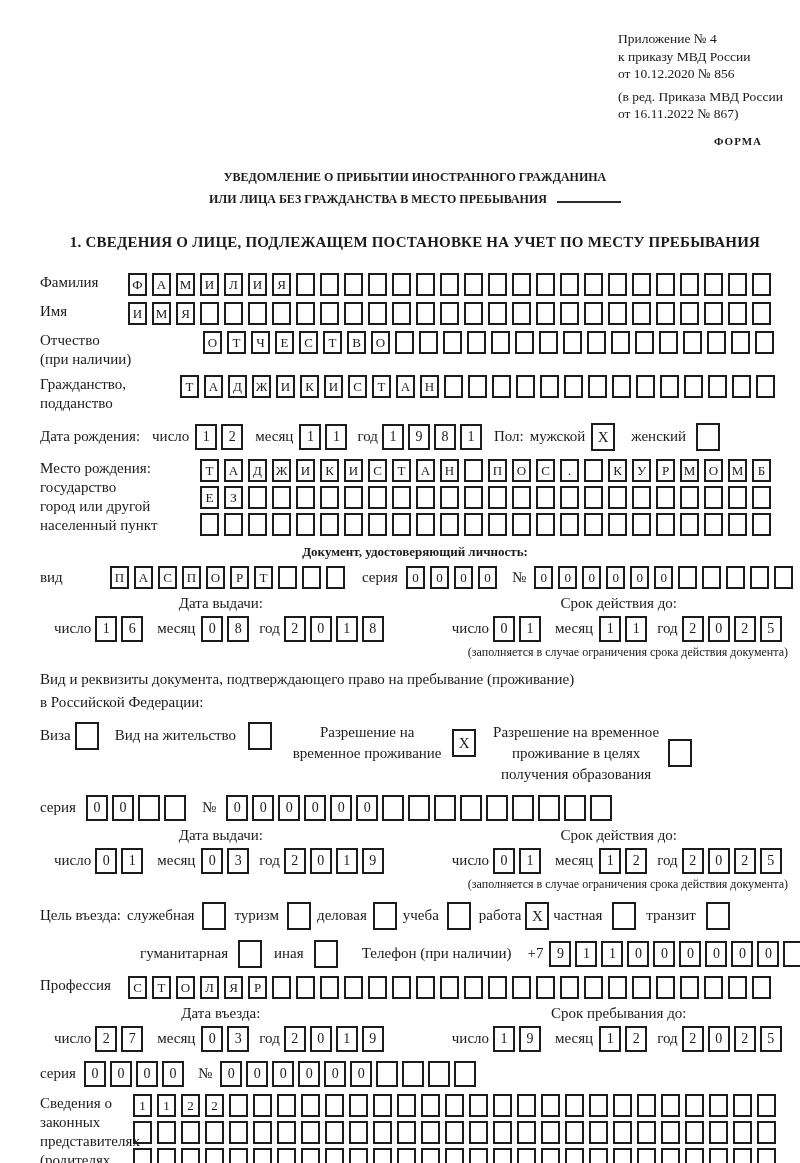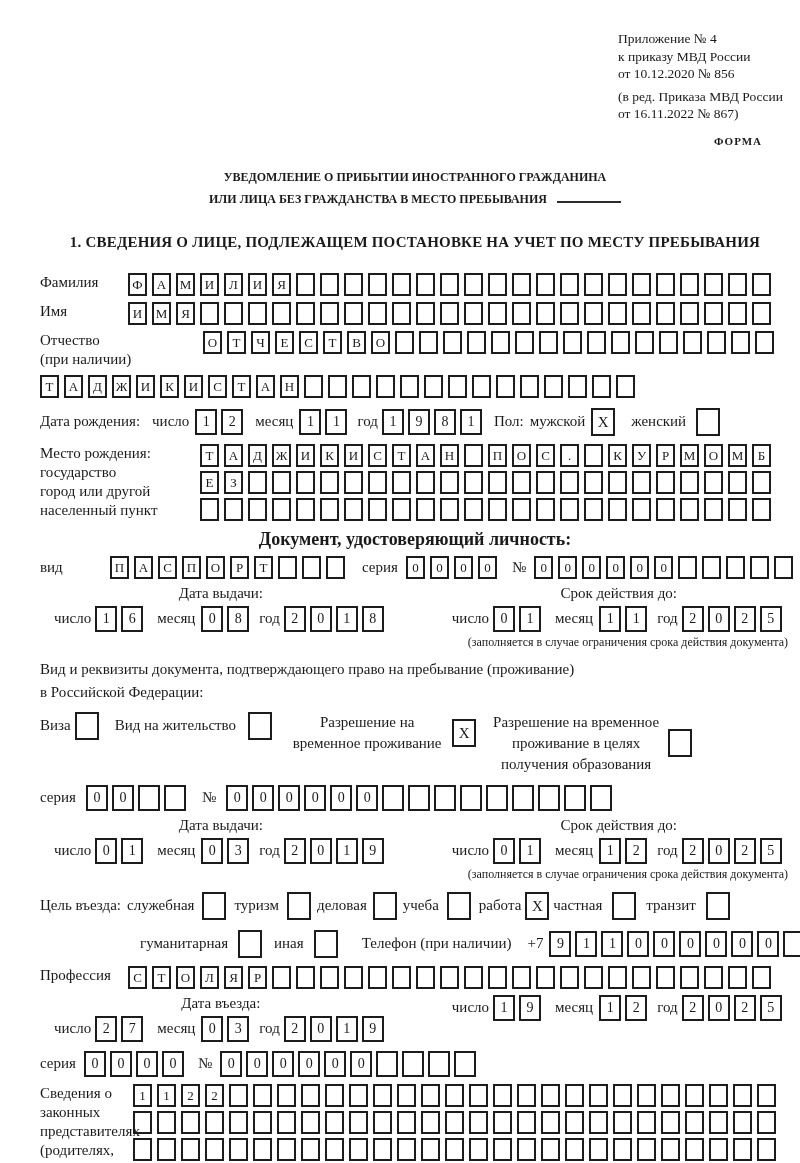--- a/index.html
+++ b/index.html
@@ -33,21 +33,21 @@
   }
   .lg-cells .cell{width:18px;height:22px;line-height:22px;font-size:14px;margin-right:4px;}
   .mb4{margin-bottom:4px;}
   .cbx{
     flex:none;display:inline-block;width:20px;height:24px;border:2px solid #1c1c1c;
     text-align:center;line-height:24px;font-size:15px;
   }
   .ml4{margin-left:4px;} .ml6{margin-left:6px;} .ml8{margin-left:8px;} .ml10{margin-left:10px;}
   .ml12{margin-left:12px;} .ml14{margin-left:14px;} .ml16{margin-left:16px;} .ml24{margin-left:24px;}
 
-  .doc-head{margin-top:8px;text-align:center;font-weight:bold;font-size:18px;}
+  .doc-head{margin-top:8px;text-align:center;font-weight:bold;font-size:13px;}
   .intro{margin-top:8px;line-height:23px;}
 
   .dates-pair{display:flex;margin-top:6px;}
   .dg{}
   .dg-left{margin-left:14px;}
   .dg-right{margin-left:64px;}
   .dg-head{text-align:center;font-size:15px;margin-bottom:4px;}
   .dg-row{display:flex;align-items:center;}
   .note-right{text-align:right;font-size:12px;margin-top:3px;margin-right:2px;}
 
@@ -179,20 +179,24 @@
         <span class="cell"></span>
         <span class="cell"></span>
         <span class="cell"></span>
         <span class="cell"></span>
         <span class="cell"></span>
         <span class="cell"></span>
       </span>
   </div>
 
   <div class="row">
+    <span class="lbl w140">
+      <span>Гражданство,</span><br>
+      <span>подданство</span>
+    </span>
     <span class="cells">
         <span class="cell">Т</span>
         <span class="cell">А</span>
         <span class="cell">Д</span>
         <span class="cell">Ж</span>
         <span class="cell">И</span>
         <span class="cell">К</span>
         <span class="cell">И</span>
         <span class="cell">С</span>
         <span class="cell">Т</span>
@@ -606,20 +610,21 @@
         <span class="lbl ml6">год</span>
         <span class="cells lg-cells ml4">
             <span class="cell">2</span>
             <span class="cell">0</span>
             <span class="cell">1</span>
             <span class="cell">9</span>
           </span>
       </div>
     </div>
     <div class="dg dg-right">
+      <div class="dg-head">Срок пребывания до:</div>
       <div class="dg-row">
         <span class="lbl">число</span>
         <span class="cells lg-cells ml4">
             <span class="cell">1</span>
             <span class="cell">9</span>
           </span>
         <span class="lbl ml10">месяц</span>
         <span class="cells lg-cells ml6">
             <span class="cell">1</span>
             <span class="cell">2</span>

